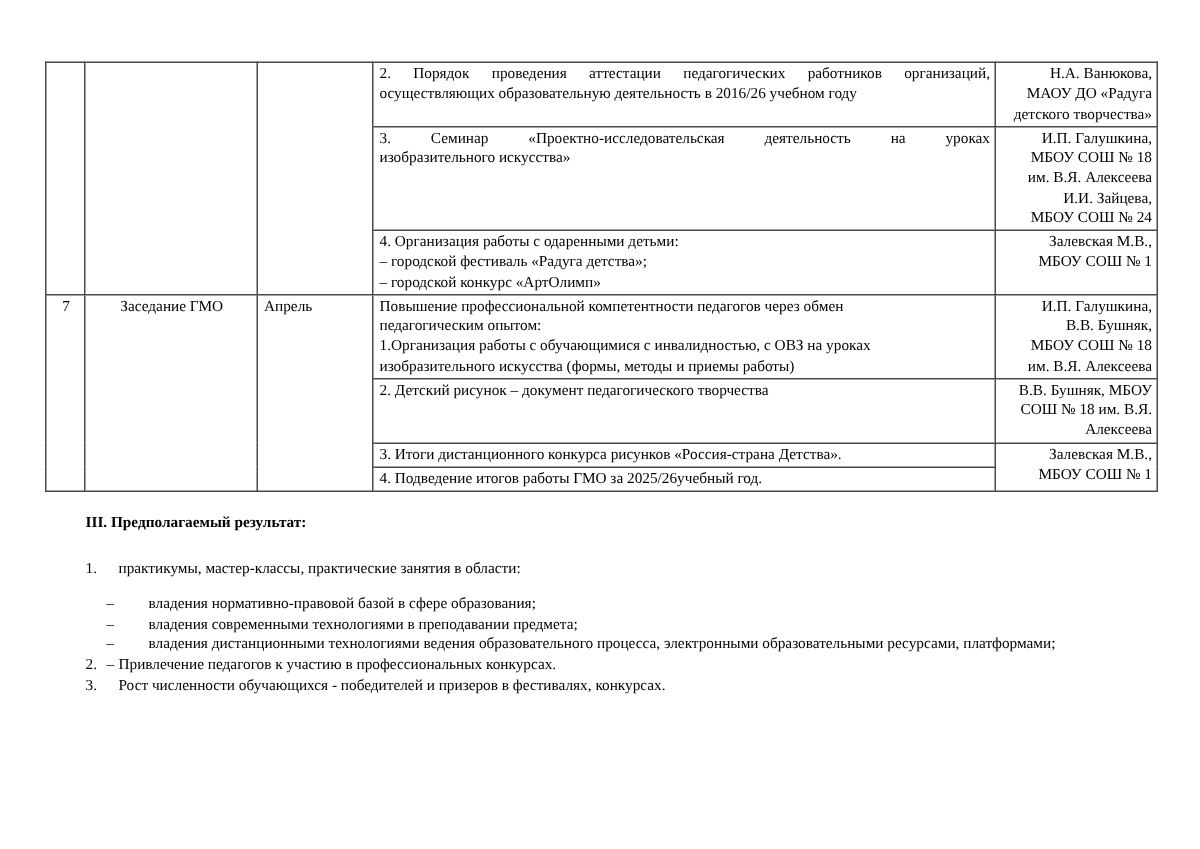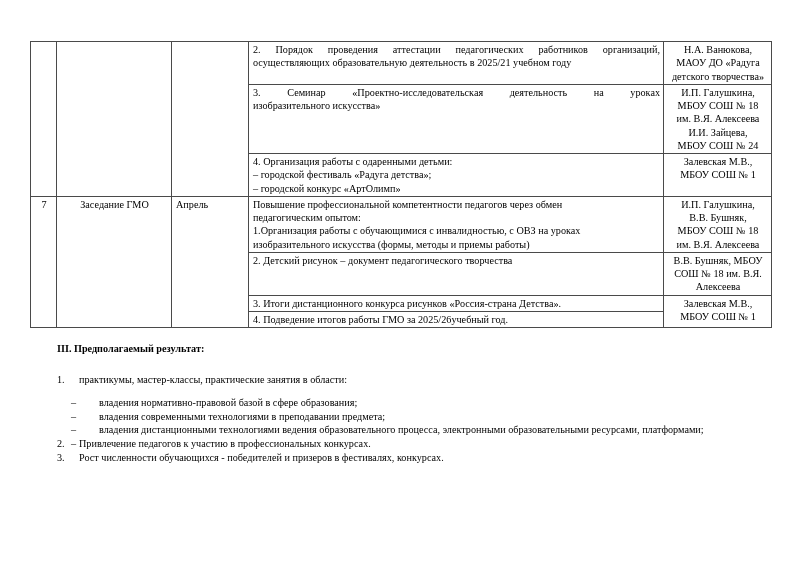--- a/index.html
+++ b/index.html
@@ -38,21 +38,21 @@
   col.c-num   { width: 26px; }
   col.c-name  { width: 115px; }
   col.c-date  { width: 77px; }
   col.c-cont  { width: 415px; }
   col.c-resp  { width: 108px; }
 
   td.num   { text-align: center; }
   td.name  { text-align: center; margin-top: 16px; }
   td.date  { text-align: left; }
   td.cont  { text-align: justify; text-justify: inter-word; }
-  td.resp  { text-align: center; margin-top: 44px; }
+  td.resp  { text-align: right; margin-top: 44px; }
 
   .cont p, .resp p, .nested p {
     margin: 0;
   }
   .just {
     text-align: justify;
     text-align-last: justify;
   }
 
   
@@ -106,21 +106,21 @@
         <col class="c-resp">
     </colgroup>
     <tbody>
 
       <tr>
         <td class="num" rowspan="3"></td>
         <td class="name" rowspan="3"></td>
         <td class="date" rowspan="3"></td>
         <td class="cont">
           <p class="just">2. Порядок проведения аттестации педагогических работников организаций,</p>
-          <p>осуществляющих образовательную деятельность в 2025/21 учебном году</p>
+          <p>осуществляющих образовательную деятельность в 2016/26 учебном году</p>
         </td>
         <td class="resp">
           <p>Н.А. Ванюкова,</p>
           <p>МАОУ ДО «Радуга</p>
           <p>детского творчества»</p>
         </td>
       </tr>
 
       <tr>
         <td class="cont" style="height:54px">

